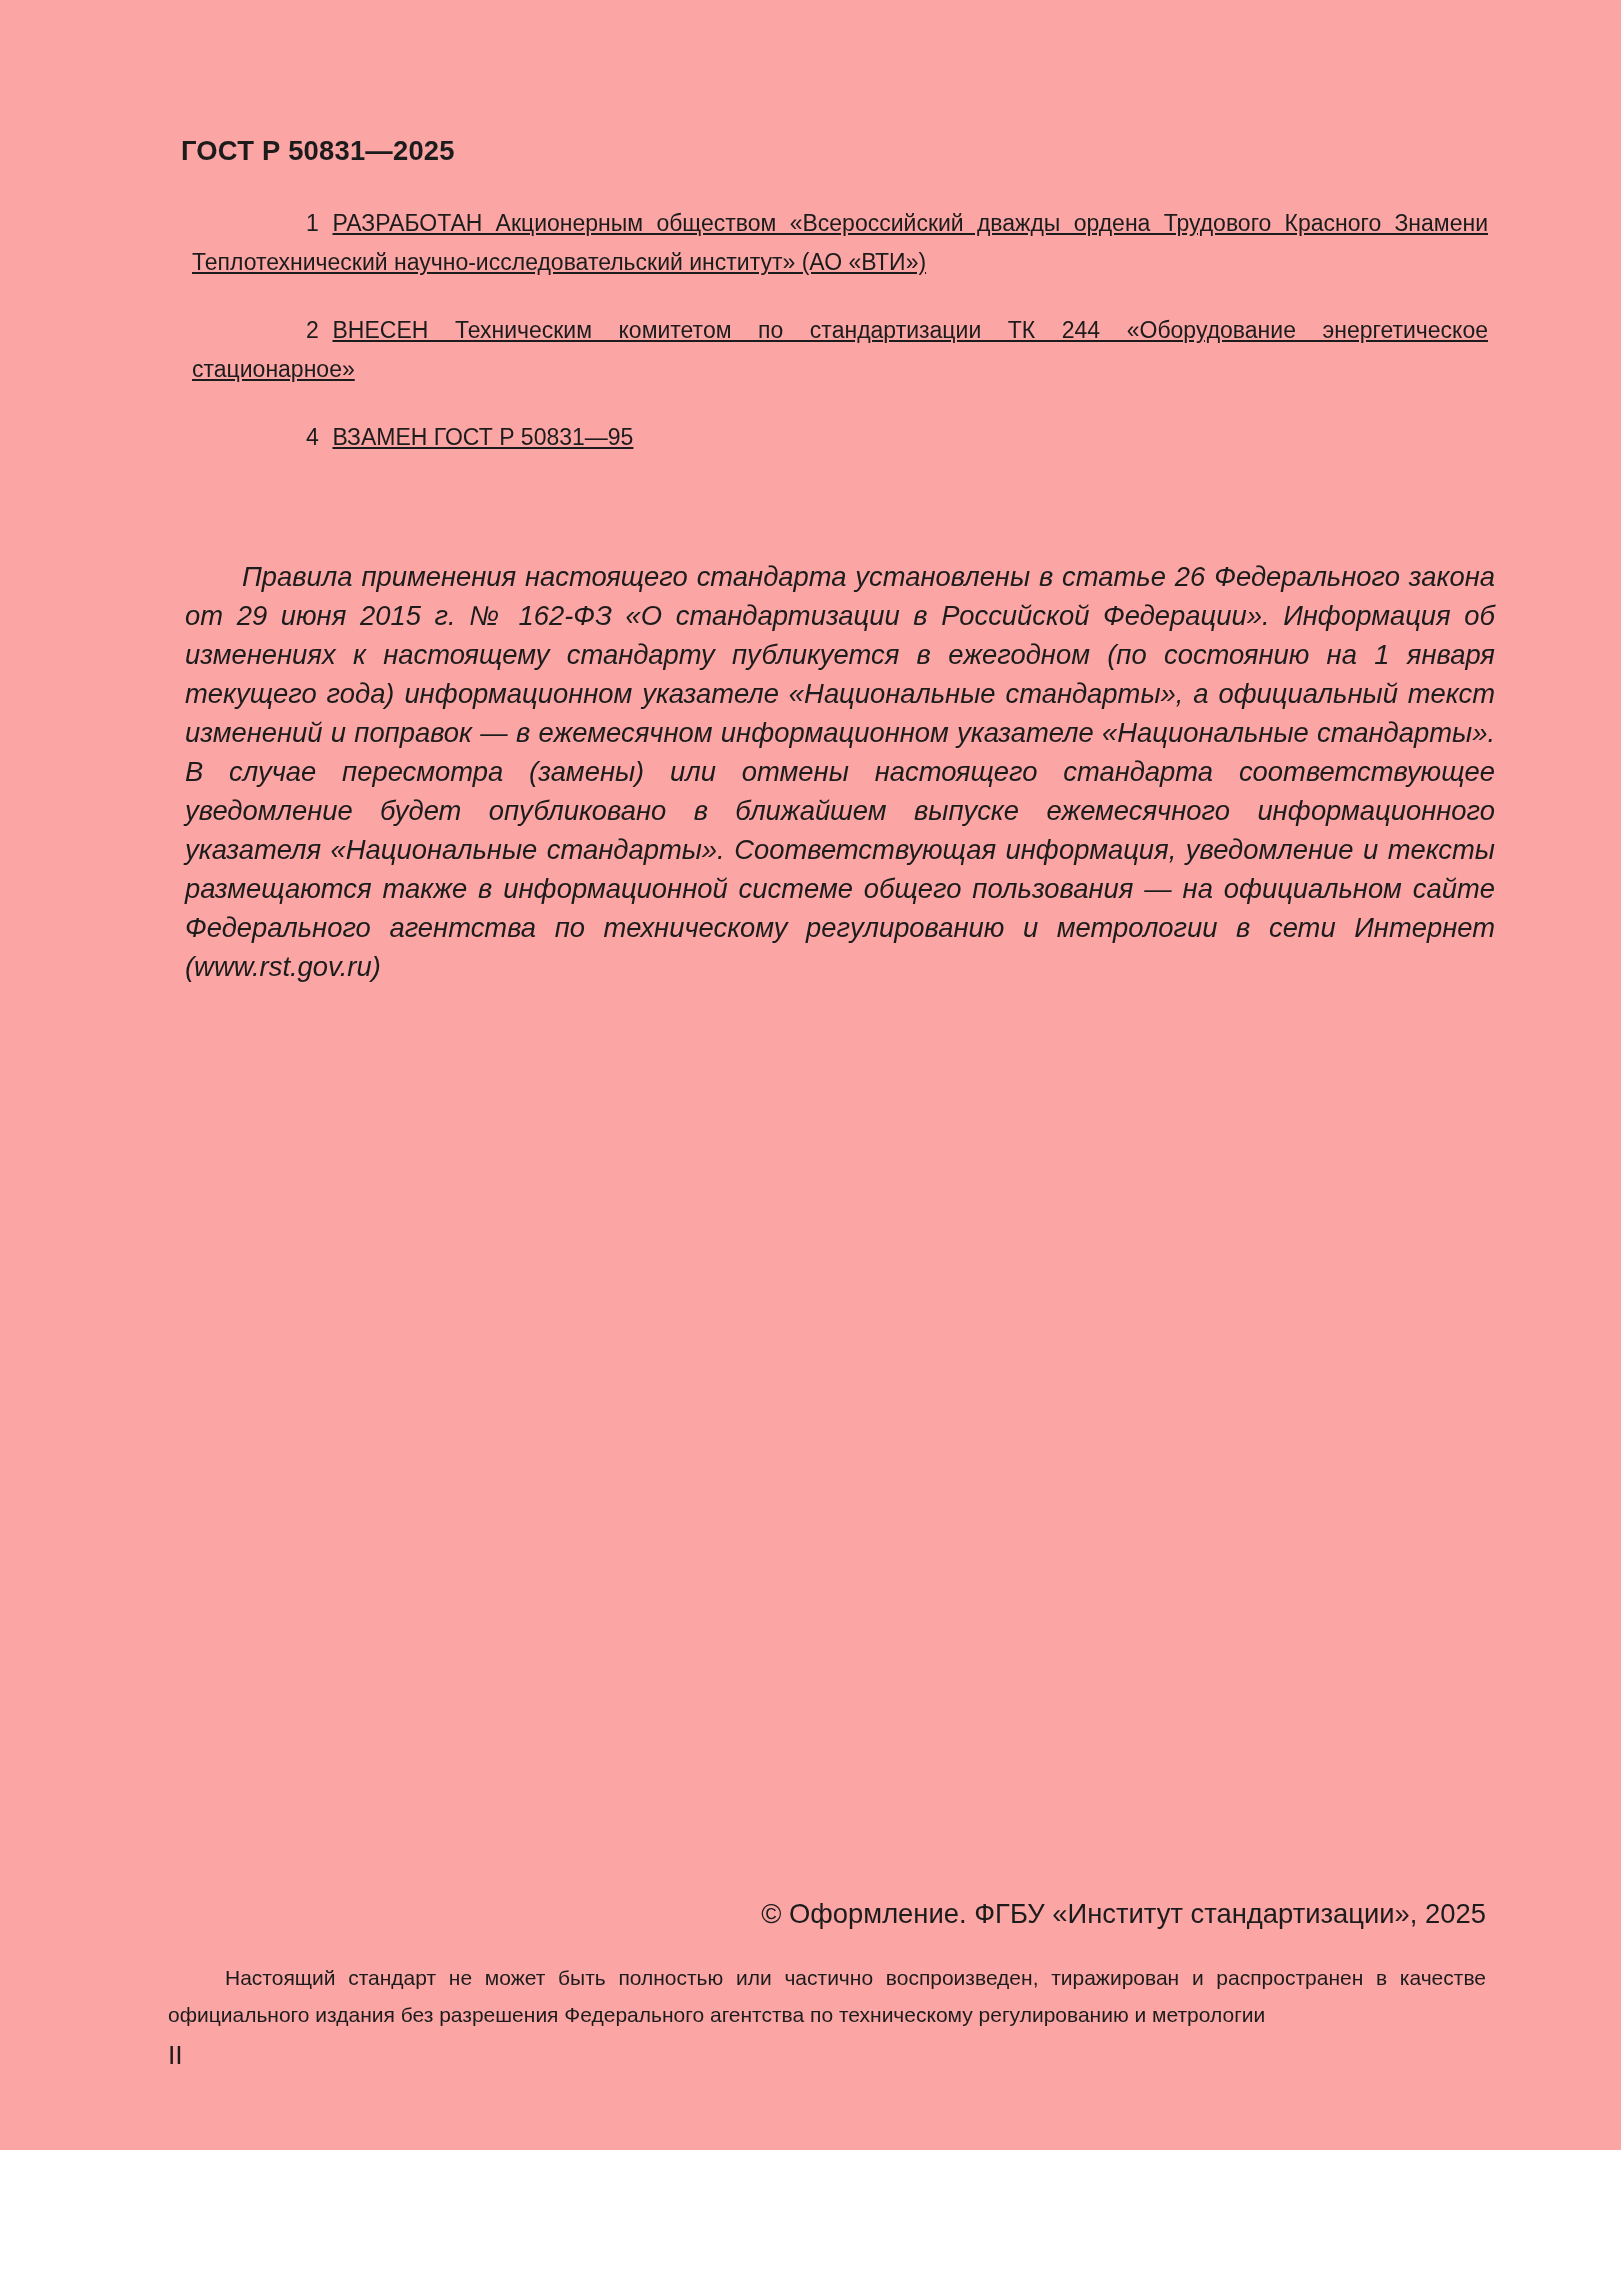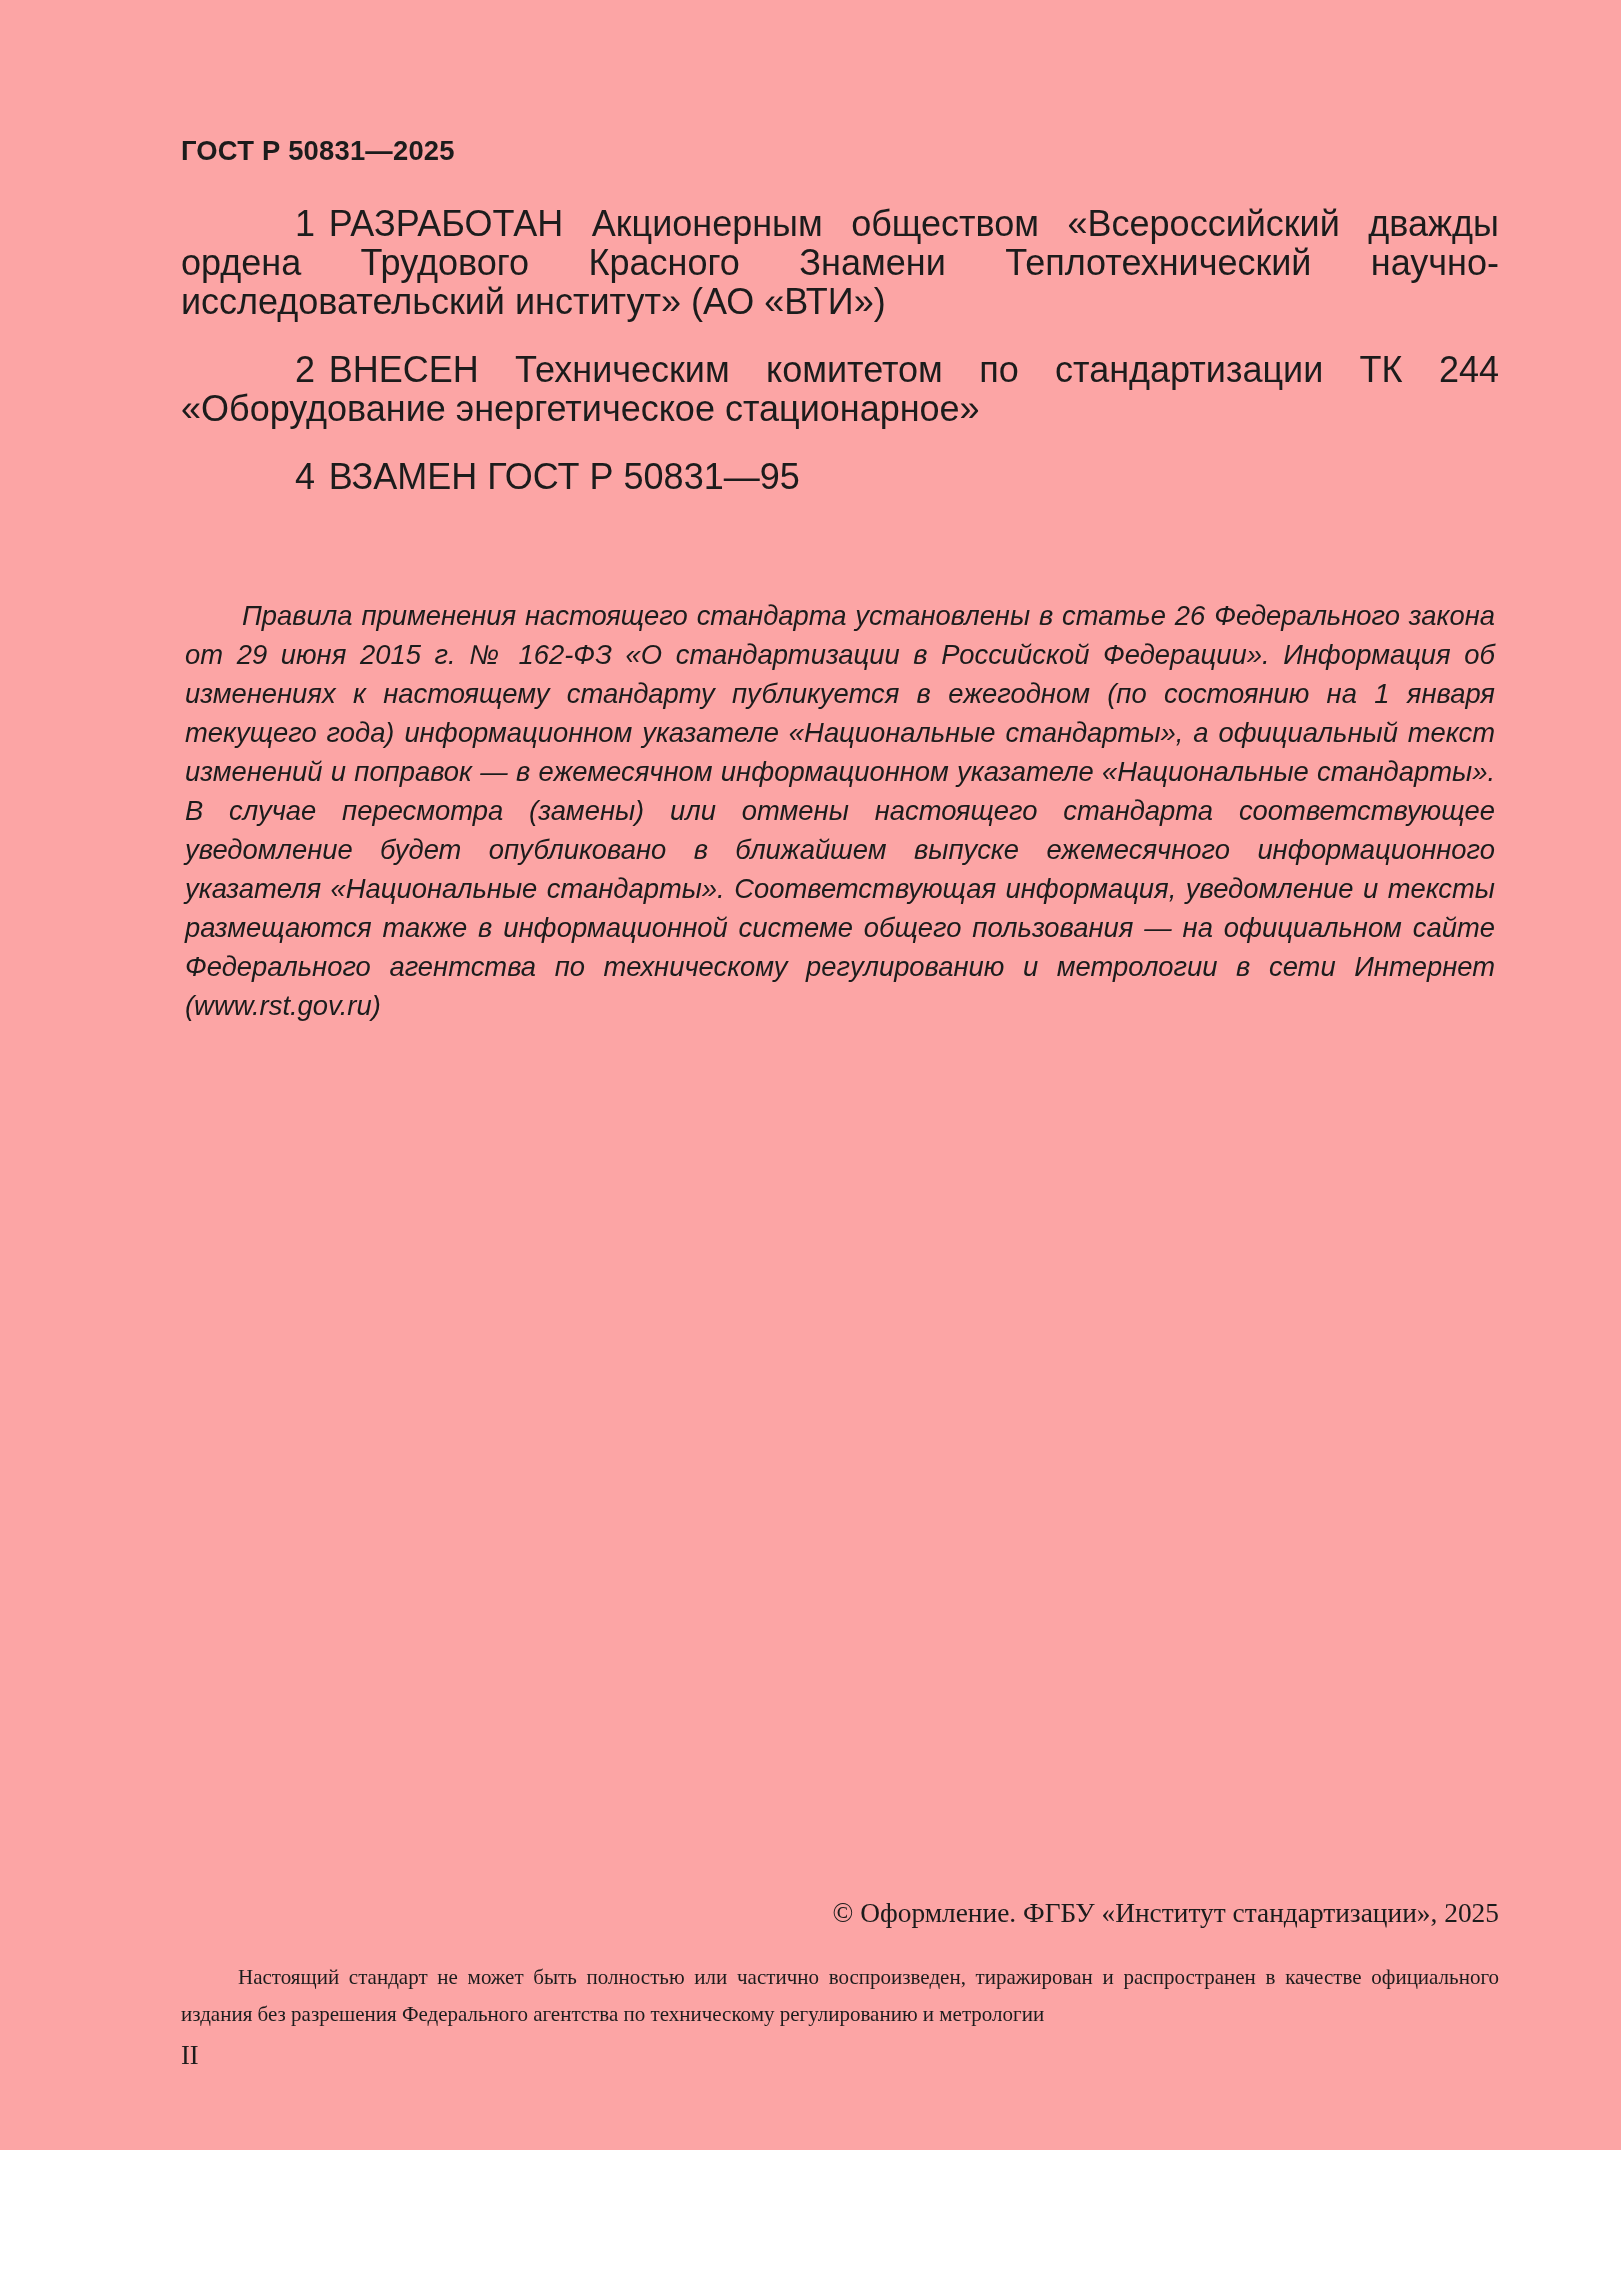--- a/index.html
+++ b/index.html
@@ -27,49 +27,49 @@
     font-weight: bold;
     letter-spacing: 0.2px;
   }
   .foreword-title {
     margin-top: 47px;
     text-align: center;
     font-size: 30px;
     font-weight: bold;
   }
   .para {
-    margin: 0;
+    margin: 11px;
     margin-top: 29px;
-    font-size: 36px;
+    font-size: 23px;
     line-height: 39px;
     text-align: justify;
     text-indent: 57px;
+    text-decoration: underline;
   }
   .para.first {
     margin-top: 37px;
   }
   .item-number {
     display: inline-block;
     margin-right: 13.7px;
   }
   .rules {
     margin: 4px;
     margin-top: 100px;
     font-size: 27.4px;
     line-height: 39px;
     font-style: italic;
     text-align: justify;
     text-indent: 57px;
   }
   .footer-block {
     position: absolute;
-    left: 181px;
+    left: 168px;
     top: 1895px;
     width: 1318px;
-    font-family: Liberation Serif, serif;
   }
   .copyright {
     text-align: right;
     font-size: 27.4px;
     line-height: 37px;
   }
   .restriction {
     margin: 0;
     margin-top: 27.4px;
     font-size: 21px;

